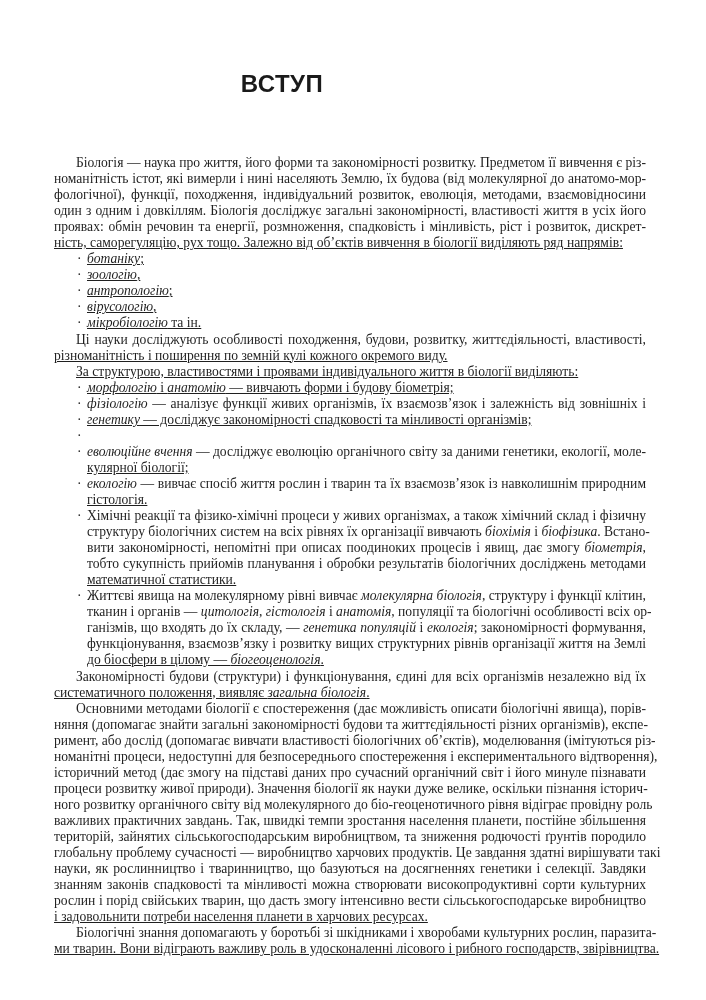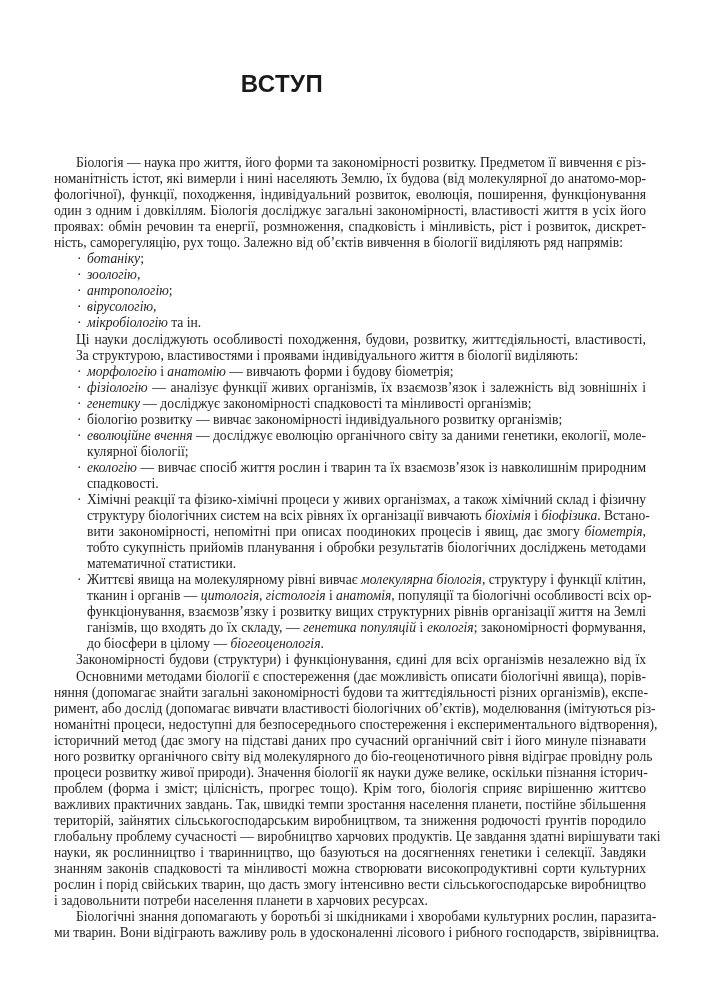--- a/index.html
+++ b/index.html
@@ -3,99 +3,100 @@
 <meta charset="utf-8">
 <style>
   html, body { margin:0; padding:0; background:#ffffff; }
   body { width:706px; height:1000px; position:relative; overflow:hidden; color:#1f1f1f;
          font-family:"Liberation Serif", "DejaVu Serif", serif; }
   .title { position:absolute; left:0; top:70px; width:564px; text-align:center;
            font-family:"Liberation Sans", "DejaVu Sans", sans-serif; font-weight:bold;
            font-size:24px; letter-spacing:0.5px; color:#1a1a1a; }
   .page { position:absolute; left:54px; top:155px; width:592px; font-size:13.6px; line-height:16.05px; }
   .ln { display:block; white-space:nowrap; text-align:justify; text-align-last:justify; height:16.05px; overflow:visible; }
-  .ln.last { text-align-last:left; }
+  .ln.last { text-align-last:left;text-decoration:underline; }
   .ind { padding-left:22px; }
   .bl-item { position:relative; padding-left:33px; }
   .bl-item .dot { position:absolute; left:23px; top:0; }
   .bl-cont { padding-left:33px; }
   i { font-style:italic; }
   b { font-weight:normal; }
 </style>
 </head>
 <body>
 
 <div class="title">ВСТУП</div>
 
 <div class="page">
 
   <div>
     <span class="ln ind"><b>Біологі</b><span>я</span><span> — наука про життя, його форми та закономірності розвитку. Предметом її вивчення є різ-</span></span>
     <span class="ln">номанітність істот, які вимерли і нині населяють Землю, їх будова (від молекулярної до анатомо-мор-</span>
-    <span class="ln">фологічної), функції, походження, індивідуальний розвиток, еволюція, поширення, функціонування</span>
+    <span class="ln">фологічної), функції, походження, індивідуальний розвиток, еволюція, методами, взаємовідносини</span>
     <span class="ln">один з одним і довкіллям. Біологія досліджує загальні закономірності, властивості життя в усіх його</span>
     <span class="ln">проявах: обмін речовин та енергії, розмноження, спадковість і мінливість, ріст і розвиток, дискрет-</span>
     <span class="ln last">ність, саморегуляцію, рух тощо. Залежно від об’єктів вивчення в біології виділяють ряд напрямів:</span>
   </div>
 
   <div>
     <span class="ln last bl-item"><span class="dot">·</span><i>ботаніку</i><span>;</span></span>
     <span class="ln last bl-item"><span class="dot">·</span><i>зоологію</i><span>,</span></span>
     <span class="ln last bl-item"><span class="dot">·</span><i>антропологію</i><span>;</span></span>
     <span class="ln last bl-item"><span class="dot">·</span><i>вірусологію</i><span>,</span></span>
     <span class="ln last bl-item"><span class="dot">·</span><i>мікробіологію</i><span> та ін.</span></span>
   </div>
 
   <div>
     <span class="ln ind">Ці науки досліджують особливості походження, будови, розвитку, життєдіяльності, властивості,</span>
+    <span class="ln last">різноманітність і поширення по земній кулі кожного окремого виду.</span>
   </div>
 
   <span class="ln last ind">За структурою, властивостями і проявами індивідуального життя в біології виділяють:</span>
 
   <div>
     <span class="ln last bl-item"><span class="dot">·</span><i>морфологію</i><span> і </span><i>анатомію</i><span> — вивчають форми і будову біометрія;</span></span>
 
     <span class="ln bl-item"><span class="dot">·</span><i>фізіологію</i><span> — аналізує функції живих організмів, їх взаємозв’язок і залежність від зовнішніх і</span></span>
 
     <span class="ln last bl-item"><span class="dot">·</span><i>генетику</i><span> — досліджує закономірності спадковості та мінливості організмів;</span></span>
 
-    <span class="ln last bl-item"><span class="dot">·</span><span>біологію розвитку — вивчає закономірності індивідуального розвитку організмів;</span></span>
+    <span class="ln last bl-item"><span class="dot">·</span></span>
 
     <span class="ln bl-item"><span class="dot">·</span><i>еволюційне вчення</i><span> — досліджує еволюцію органічного світу за даними генетики, екології, моле-</span></span>
     <span class="ln last bl-cont">кулярної біології;</span>
 
     <span class="ln bl-item"><span class="dot">·</span><i>екологію</i><span> — вивчає спосіб життя рослин і тварин та їх взаємозв’язок із навколишнім природним</span></span>
-    <span class="ln last bl-cont">спадковості.</span>
+    <span class="ln last bl-cont">гістологія.</span>
 
     <span class="ln bl-item"><span class="dot">·</span><span>Хімічні реакції та фізико-хімічні процеси у живих організмах, а також хімічний склад і фізичну</span></span>
     <span class="ln bl-cont"><span>структуру біологічних систем на всіх рівнях їх організації вивчають </span><i>біохімія</i><span> і </span><i>біофізика</i><span>. Встано-</span></span>
     <span class="ln bl-cont"><span>вити закономірності, непомітні при описах поодиноких процесів і явищ, дає змогу </span><i>біометрія</i><span>,</span></span>
     <span class="ln bl-cont">тобто сукупність прийомів планування і обробки результатів біологічних досліджень методами</span>
     <span class="ln last bl-cont">математичної статистики.</span>
 
     <span class="ln bl-item"><span class="dot">·</span><span>Життєві явища на молекулярному рівні вивчає </span><i>молекулярна біологія</i><span>, структуру і функції клітин,</span></span>
     <span class="ln bl-cont"><span>тканин і органів — </span><i>цитологія</i><span>, </span><i>гістологія</i><span> і </span><i>анатомія</i><span>, популяції та біологічні особливості всіх ор-</span></span>
+    <span class="ln bl-cont"><span>ганізмів, що входять до їх складу, — </span><i>генетика популяцій</i><span> і </span><i>екологія</i><span>; закономірності формування,</span></span>
     <span class="ln bl-cont">функціонування, взаємозв’язку і розвитку вищих структурних рівнів організації життя на Землі</span>
-    <span class="ln bl-cont"><span>ганізмів, що входять до їх складу, — </span><i>генетика популяцій</i><span> і </span><i>екологія</i><span>; закономірності формування,</span></span>
     <span class="ln last bl-cont"><span>до біосфери в цілому — </span><i>біогеоценологія</i><span>.</span></span>
   </div>
 
   <div>
     <span class="ln ind">Закономірності будови (структури) і функціонування, єдині для всіх організмів незалежно від їх</span>
+    <span class="ln last"><span>систематичного положення, виявляє </span><i>загальна біологія</i><span>.</span></span>
   </div>
 
   <div>
     <span class="ln ind">Основними методами біології є спостереження (дає можливість описати біологічні явища), порів-</span>
     <span class="ln">няння (допомагає знайти загальні закономірності будови та життєдіяльності різних організмів), експе-</span>
     <span class="ln">римент, або дослід (допомагає вивчати властивості біологічних об’єктів), моделювання (імітуються різ-</span>
     <span class="ln">номанітні процеси, недоступні для безпосереднього спостереження і експериментального відтворення),</span>
     <span class="ln">історичний метод (дає змогу на підставі даних про сучасний органічний світ і його минуле пізнавати</span>
+    <span class="ln">процеси розвитку живої природи). Значення біології як науки дуже велике, оскільки пізнання історич-</span>
     <span class="ln">ного розвитку органічного світу від молекулярного до біо-геоценотичного рівня відіграє провідну роль</span>
-    <span class="ln">процеси розвитку живої природи). Значення біології як науки дуже велике, оскільки пізнання історич-</span>
-    <span class="ln">проблем (форма і зміст; цілісність, прогрес тощо). Крім того, біологія сприяє вирішенню життєво</span>
     <span class="ln">важливих практичних завдань. Так, швидкі темпи зростання населення планети, постійне збільшення</span>
     <span class="ln">територій, зайнятих сільськогосподарським виробництвом, та зниження родючості ґрунтів породило</span>
     <span class="ln">глобальну проблему сучасності — виробництво харчових продуктів. Це завдання здатні вирішувати такі</span>
     <span class="ln">науки, як рослинництво і тваринництво, що базуються на досягненнях генетики і селекції. Завдяки</span>
     <span class="ln">знанням законів спадковості та мінливості можна створювати високопродуктивні сорти культурних</span>
     <span class="ln">рослин і порід свійських тварин, що дасть змогу інтенсивно вести сільськогосподарське виробництво</span>
     <span class="ln last">і задовольнити потреби населення планети в харчових ресурсах.</span>
   </div>
 
   <div>

